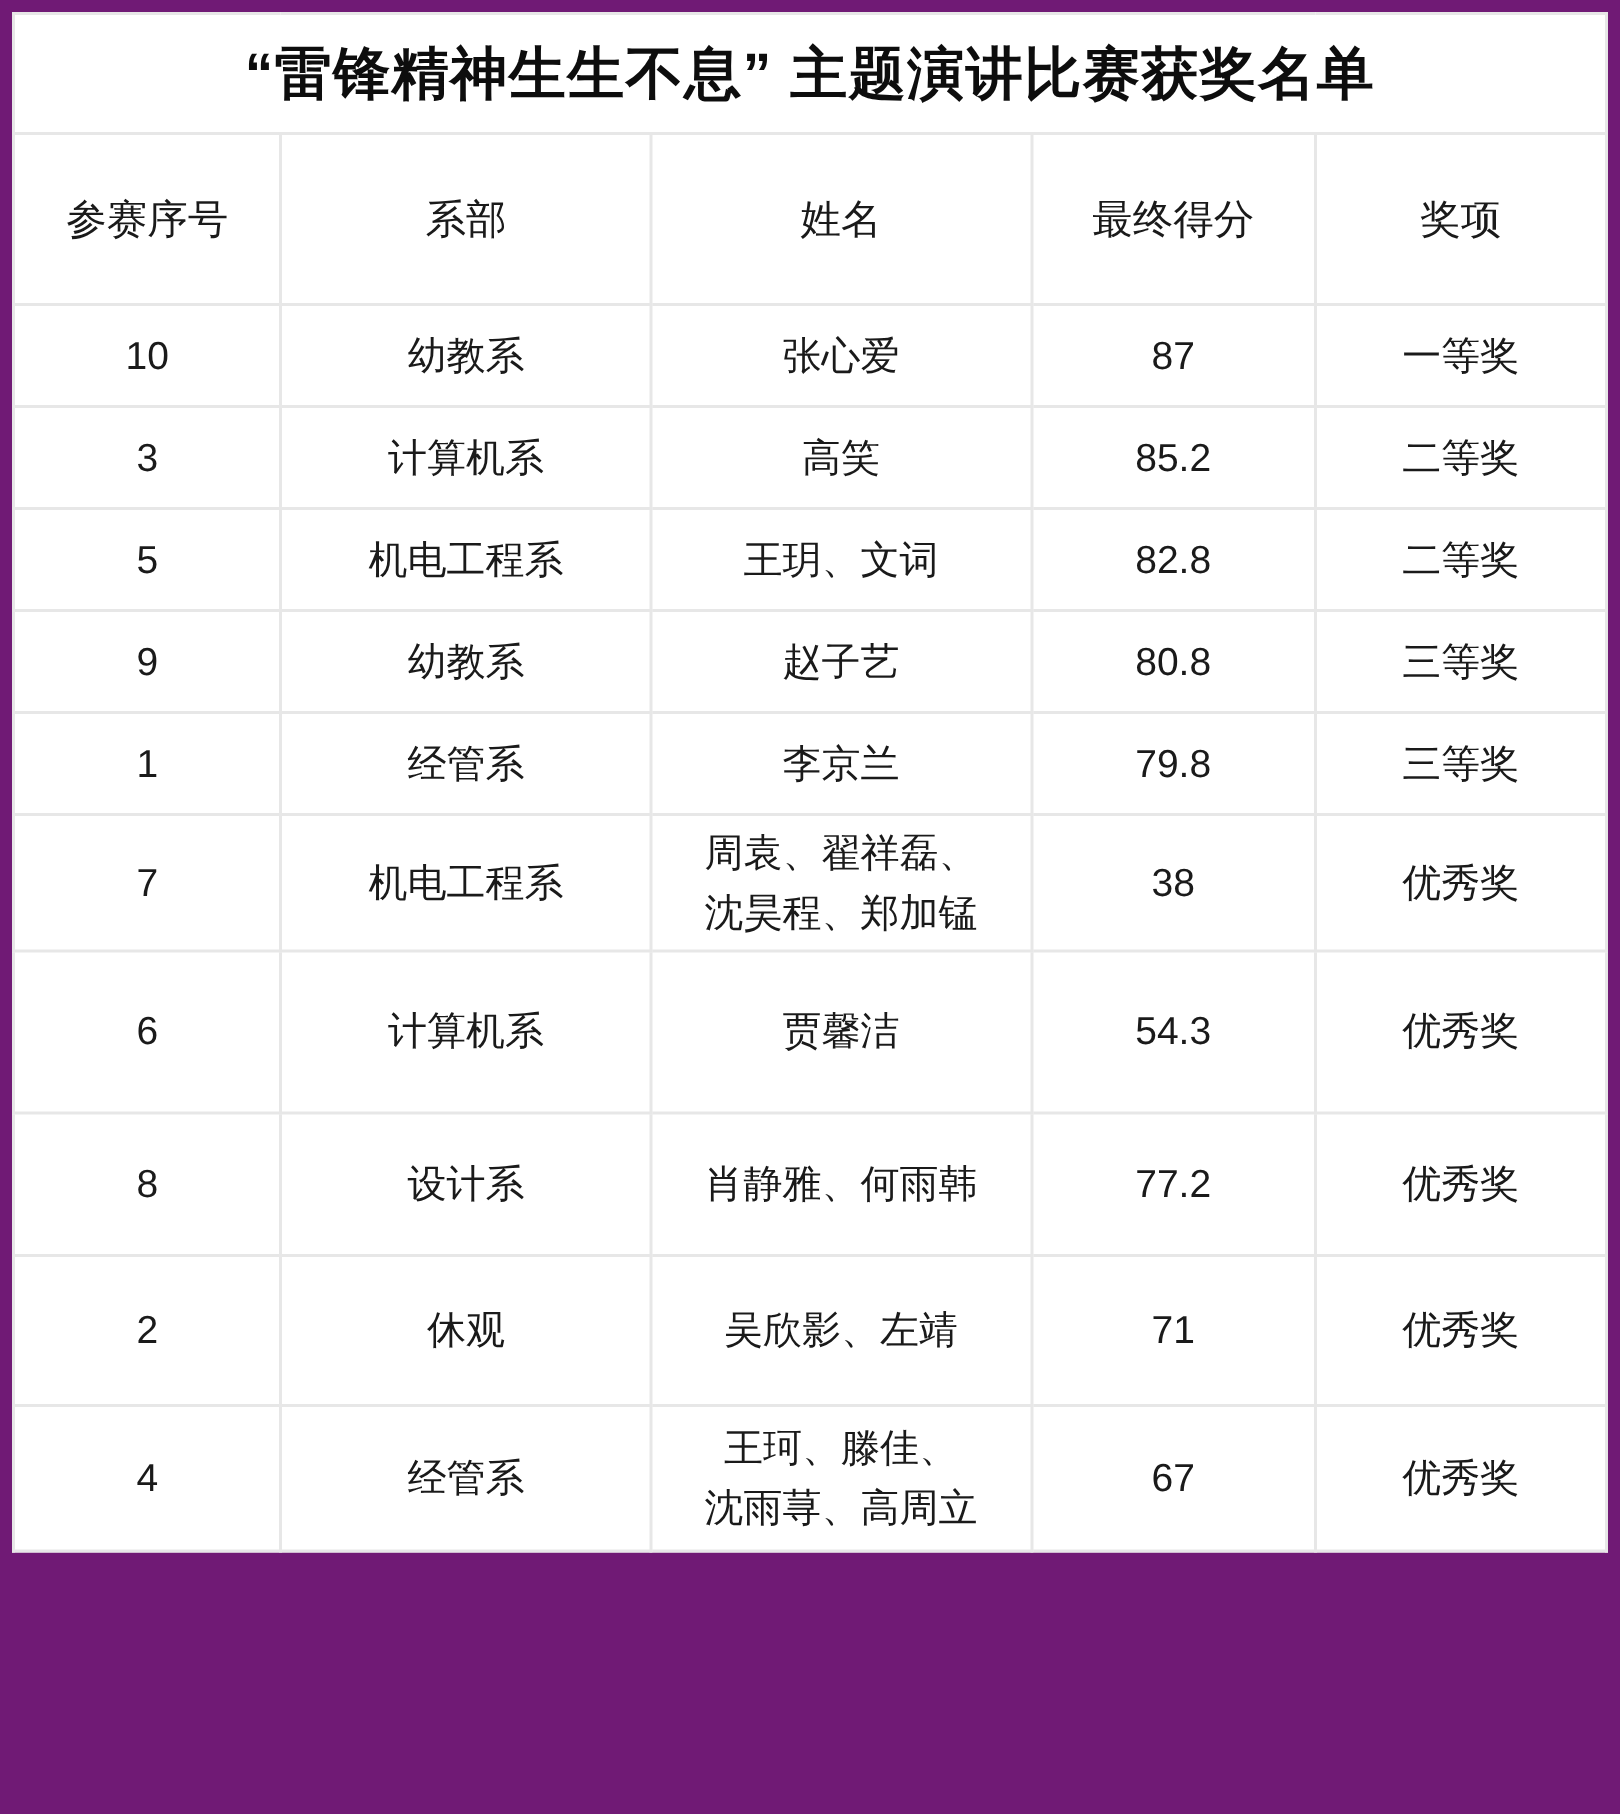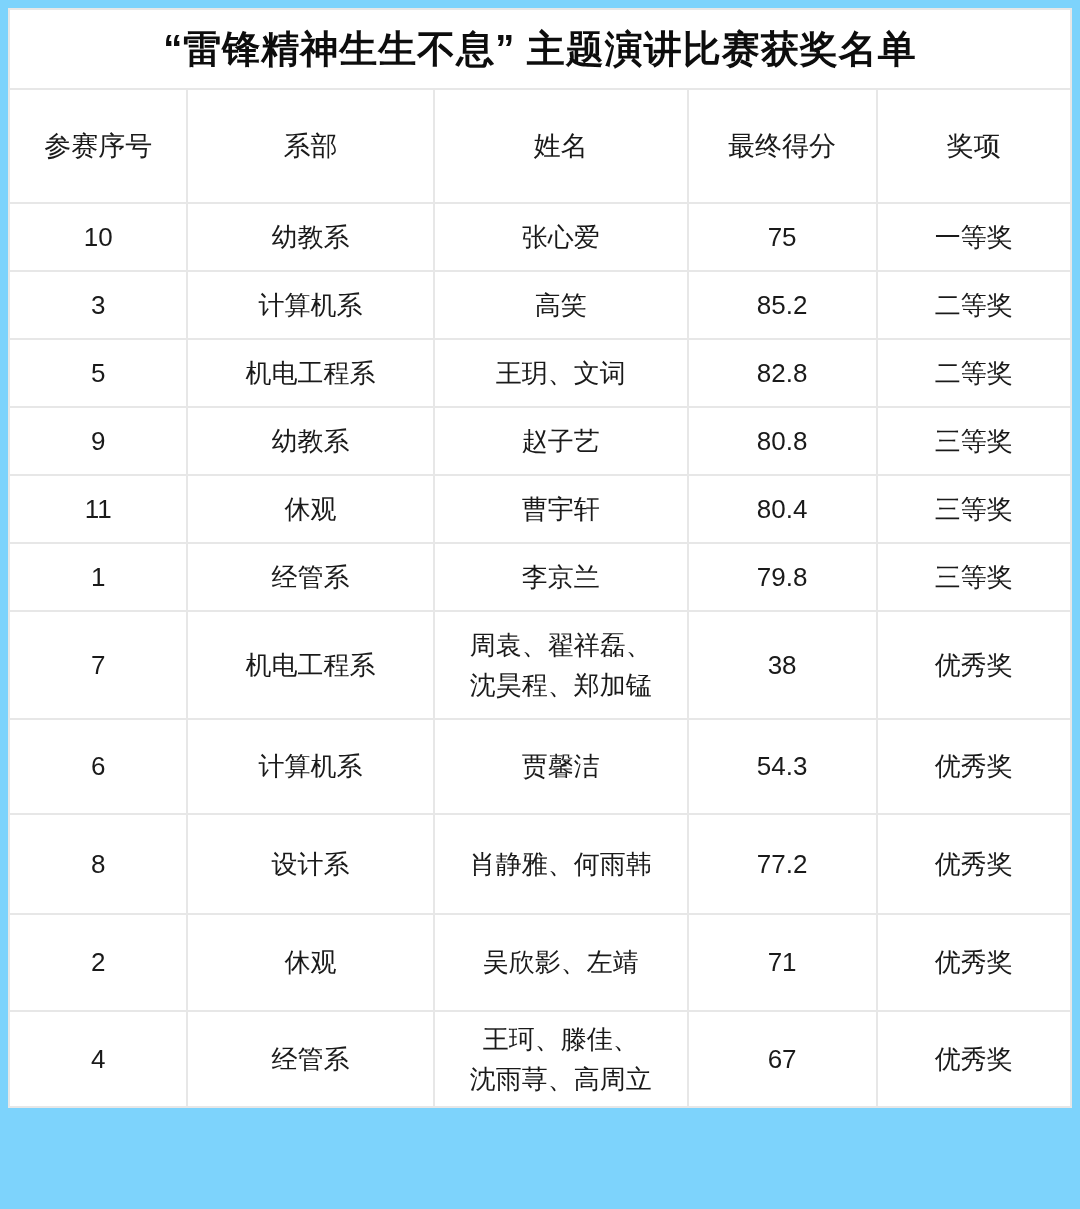--- a/index.html
+++ b/index.html
@@ -6,21 +6,21 @@
   body {
     background: #f7f7f7;
     font-family: "Liberation Sans", sans-serif;
     color: #1a1a1a;
   }
   .page {
     width: 1080px;
     height: 1209px;
     box-sizing: border-box;
     padding: 8px 8px 13px 8px;
-    background: #7dd3fc;
+    background: #701a75;
     overflow: hidden;
   }
   table.award-table {
     border-collapse: collapse;
     width: 1064px;
     table-layout: fixed;
     background: #ffffff;
   }
   th, td {
     border: 2px solid #e7e7e7;
@@ -75,21 +75,21 @@
         <th>姓名</th>
         <th>最终得分</th>
         <th>奖项</th>
       </tr>
     </thead>
     <tbody>
       <tr>
         <td class="cell-entry">10</td>
         <td class="cell-dept">幼教系</td>
         <td class="cell-name">张心爱</td>
-        <td class="cell-score">75</td>
+        <td class="cell-score">87</td>
         <td class="cell-award">一等奖</td>
       </tr>
       <tr>
         <td class="cell-entry">3</td>
         <td class="cell-dept">计算机系</td>
         <td class="cell-name">高笑</td>
         <td class="cell-score">85.2</td>
         <td class="cell-award">二等奖</td>
       </tr>
       <tr>
@@ -97,27 +97,20 @@
         <td class="cell-dept">机电工程系</td>
         <td class="cell-name">王玥、文词</td>
         <td class="cell-score">82.8</td>
         <td class="cell-award">二等奖</td>
       </tr>
       <tr>
         <td class="cell-entry">9</td>
         <td class="cell-dept">幼教系</td>
         <td class="cell-name">赵子艺</td>
         <td class="cell-score">80.8</td>
-        <td class="cell-award">三等奖</td>
-      </tr>
-      <tr>
-        <td class="cell-entry">11</td>
-        <td class="cell-dept">休观</td>
-        <td class="cell-name">曹宇轩</td>
-        <td class="cell-score">80.4</td>
         <td class="cell-award">三等奖</td>
       </tr>
       <tr>
         <td class="cell-entry">1</td>
         <td class="cell-dept">经管系</td>
         <td class="cell-name">李京兰</td>
         <td class="cell-score">79.8</td>
         <td class="cell-award">三等奖</td>
       </tr>
       <tr>

